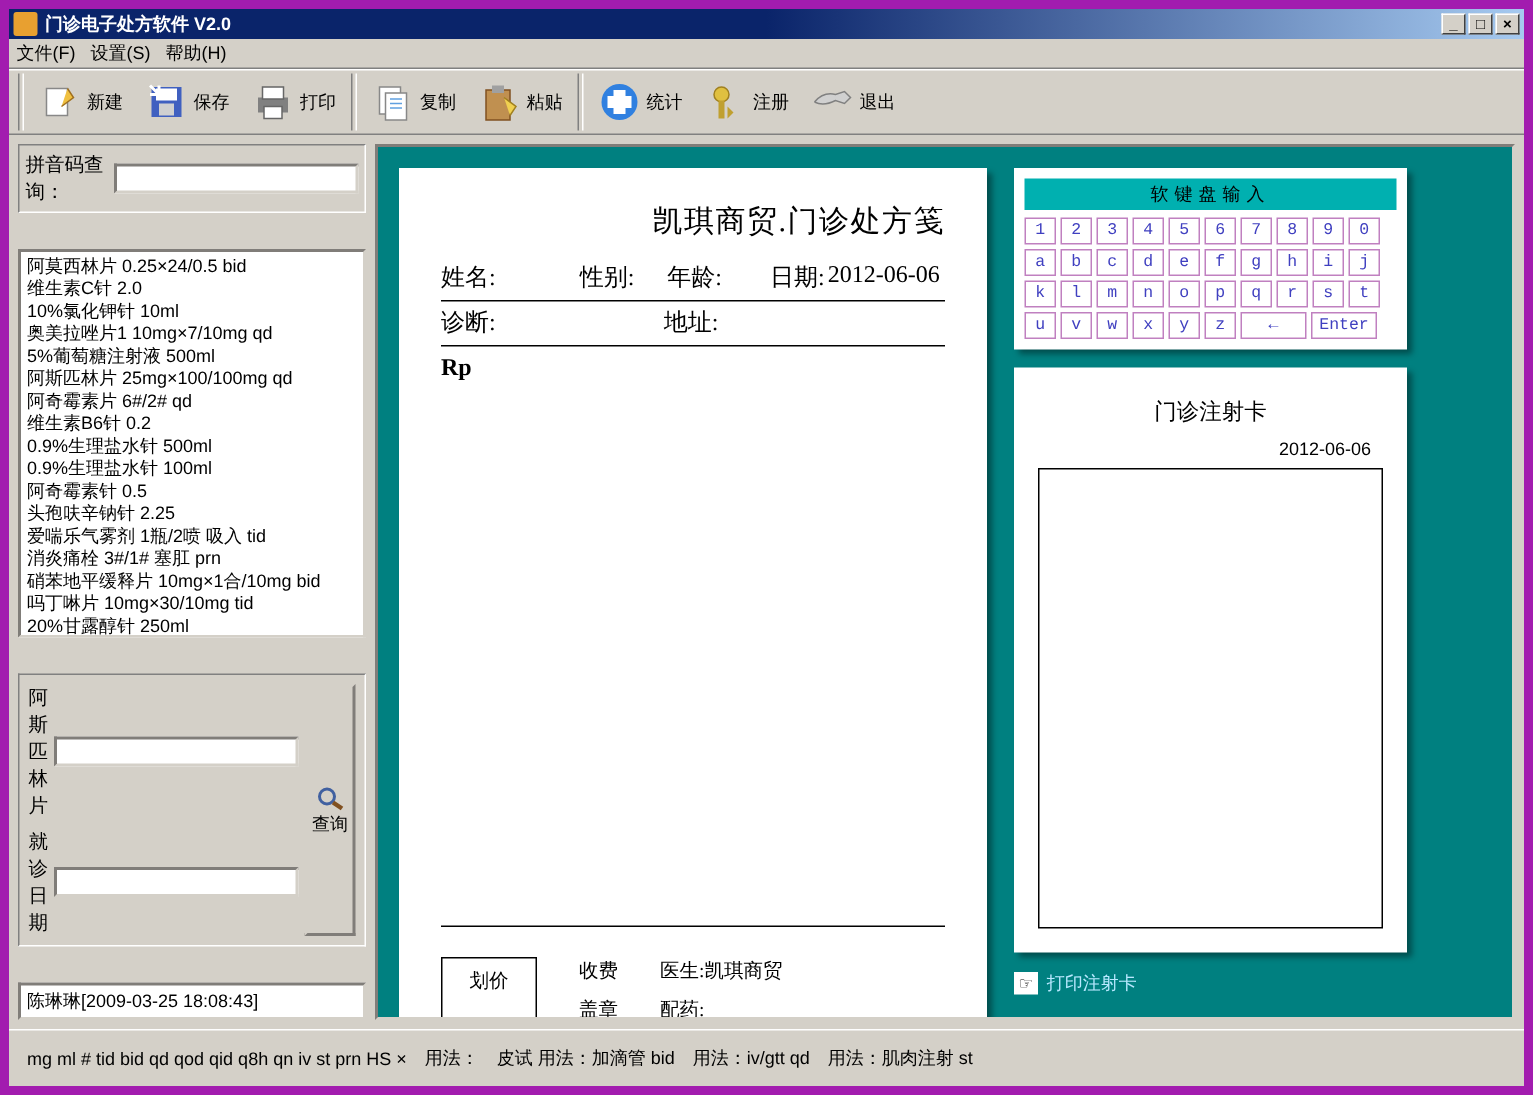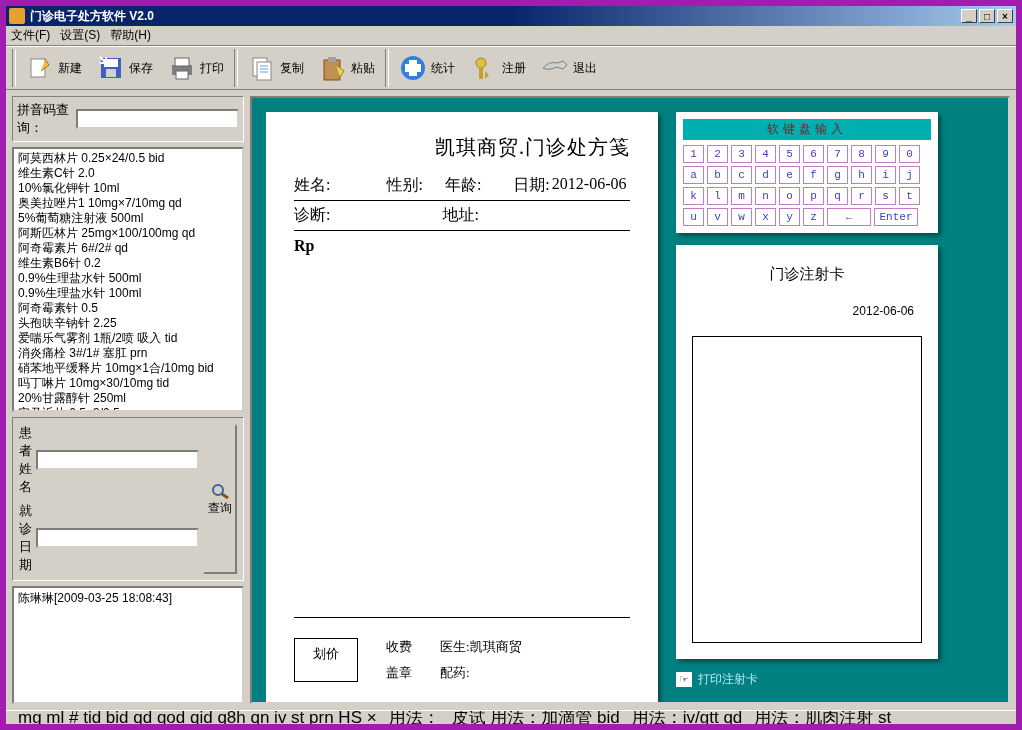--- a/index.html
+++ b/index.html
@@ -9,21 +9,21 @@
 .titlebar .icon { width:16px; height:16px; background:#e8a030; border-radius:2px; margin-right:5px; }
 .titlebar .spacer { flex:1; }
 .winbtn { width:16px; height:14px; background:#d4d0c8; border:1px solid #fff; border-right-color:#404040; border-bottom-color:#404040; margin-left:2px; display:flex; align-items:center; justify-content:center; font-size:10px; color:#000; font-family:Arial; }
 .menubar { height:20px; display:flex; align-items:center; padding:0 5px; gap:10px; border-bottom:1px solid #808080; }
 .menubar span { cursor:default; }
 .toolbar { height:44px; border-top:1px solid #fff; border-bottom:1px solid #808080; display:flex; align-items:center; padding:0 4px; gap:1px; background:#d4d0c8; }
 .toolsep { width:4px; height:38px; border-left:1px solid #808080; border-right:1px solid #fff; margin:0 2px; }
 .tbtn { height:38px; display:flex; align-items:center; padding:0 6px; gap:4px; border:1px solid transparent; cursor:pointer; }
 .tico { width:28px; height:28px; display:flex; align-items:center; justify-content:center; }
 .mainarea { flex:1; display:flex; padding:6px; gap:6px; overflow:hidden; }
-.leftcol { width:232px; display:flex; flex-direction:column; gap:5px; }
+.leftcol { width:232px; display:flex; flex-direction:column; gap:24px; }
 .panel { background:#d4d0c8; border:1px solid #808080; border-right-color:#fff; border-bottom-color:#fff; padding:4px; }
 .searchrow { display:flex; align-items:center; gap:4px; font-size:13px; }
 .searchrow input { flex:1; height:20px; border:2px inset #d4d0c8; background:#fff; padding:0 2px; font-family:inherit; font-size:12px; }
 .druglist { height:265px; overflow:auto; background:#fff; border:2px inset #d4d0c8; padding:2px 4px; font-size:12px; line-height:15px; white-space:nowrap; }
 .querybox { display:flex; gap:4px; padding:2px; }
 .qfields { flex:1; display:flex; flex-direction:column; gap:6px; }
 .qrow { display:flex; align-items:center; gap:4px; font-size:13px; }
 .qrow input { flex:1; height:20px; border:2px inset #d4d0c8; background:#fff; font-family:inherit; font-size:12px; }
 .qbtn { width:34px; display:flex; flex-direction:column; align-items:center; justify-content:center; border:2px outset #d4d0c8; cursor:pointer; font-size:12px; padding:2px; }
 .resultlist { flex:1; background:#fff; border:2px inset #d4d0c8; padding:2px 4px; font-size:12px; }
@@ -34,31 +34,31 @@
 .rx .line { border-bottom:1px solid #000; padding:4px 0; font-size:16px; display:flex; gap:2px; }
 .rx .line span { white-space:nowrap; }
 .rx .rp { font-family:Georgia,serif; font-size:16px; font-weight:bold; padding:6px 0 0; }
 .rx .body { flex:1; }
 .rx .footer { border-top:1px solid #000; padding-top:20px; font-size:13px; display:flex; }
 .rx .footer .pricebox { border:1px solid #000; padding:6px 18px; margin-right:28px; }
 .rx .footer .cols { display:flex; flex-direction:column; gap:8px; flex:1; }
 .rx .footer .frow { display:flex; gap:28px; }
 .rightcol2 { width:262px; display:flex; flex-direction:column; gap:12px; }
 .kbd { background:#fff; box-shadow:3px 3px 4px rgba(0,0,0,0.4); padding:7px; }
-.kbd .kbtitle { background:#00b0b0; color:#7f1d1d; text-align:center; font-size:12px; padding:2px 0; letter-spacing:4px; }
+.kbd .kbtitle { background:#00b0b0; color:#000000; text-align:center; font-size:12px; padding:2px 0; letter-spacing:4px; }
 .kbd .keys { display:flex; flex-wrap:wrap; gap:3px; padding-top:5px; }
 .key { width:21px; height:18px; border:1px solid #c080c0; background:#fff; color:#4040c0; font-size:11px; display:flex; align-items:center; justify-content:center; font-family:"Courier New",monospace; cursor:pointer; }
 .key.wide { width:44px; }
-.injcard { background:#fff; box-shadow:3px 3px 4px rgba(0,0,0,0.4); flex:1; padding:16px; display:flex; flex-direction:column;gap:12px; }
+.injcard { background:#fff; box-shadow:3px 3px 4px rgba(0,0,0,0.4); flex:1; padding:16px; display:flex; flex-direction:column; }
 .injcard h2 { font-size:15px; text-align:center; margin:4px 0; font-weight:normal; font-family:"SimHei","黑体"; }
 .injcard .date { text-align:right; font-size:12px; padding:4px 8px 6px; }
 .injcard .box { flex:1; border:1px solid #000; }
 .printlink { display:flex; align-items:center; gap:6px; color:#b8e8ff; font-size:12px; cursor:pointer; }
 .printlink .hand { background:#fff; color:#000; padding:1px 3px; font-size:11px; }
-.statusbar { height:14px; border-top:1px solid #fff; background:#d4d0c8; display:flex; align-items:center; padding:0 8px; font-size:17px; white-space:nowrap; overflow:hidden; gap:4px; }
+.statusbar { height:38px; border-top:1px solid #fff; background:#d4d0c8; display:flex; align-items:center; padding:0 8px; font-size:12px; white-space:nowrap; overflow:hidden; gap:4px; }
 .statusbar .seg { padding:0 4px; }
 </style>
 </head>
 <body>
 
 <div class="window">
   <div class="titlebar">
     <div class="icon"></div>
     <span>门诊电子处方软件 V2.0</span>
     <div class="spacer"></div>
@@ -184,21 +184,21 @@
           <div>消炎痛栓 3#/1# 塞肛 prn</div>
           <div>硝苯地平缓释片 10mg×1合/10mg bid</div>
           <div>吗丁啉片 10mg×30/10mg tid</div>
           <div>20%甘露醇针 250ml</div>
           <div>安乃近片 0.5×3/0.5 prn</div>
         </div>
       <div class="panel">
         <div class="querybox">
           <div class="qfields">
             <div class="qrow">
-                <span>患者姓名</span>
+                <span>阿斯匹林片</span>
                 <input value="" style="">
               </div>
             <div class="qrow">
                 <span>就诊日期</span>
                 <input value="" style="">
               </div>
           </div>
           <div class="qbtn">
             <svg width="20" height="18">
                 <circle cx="8" cy="8" r="5" fill="none" stroke="#4060a0" stroke-width="2"></circle>

